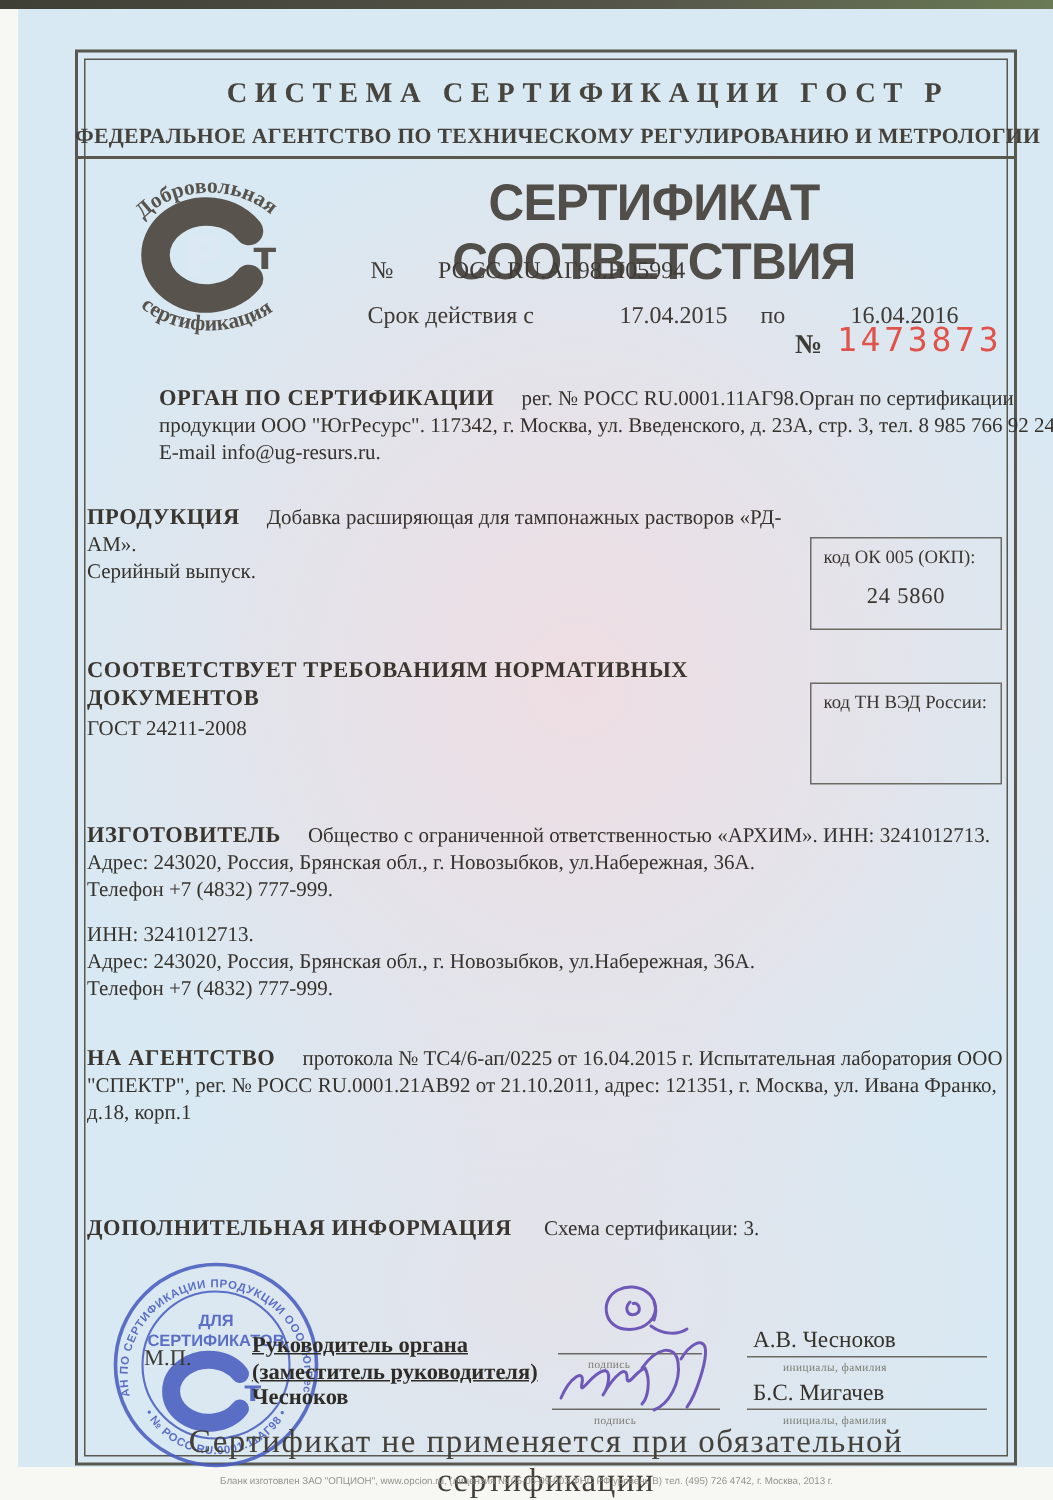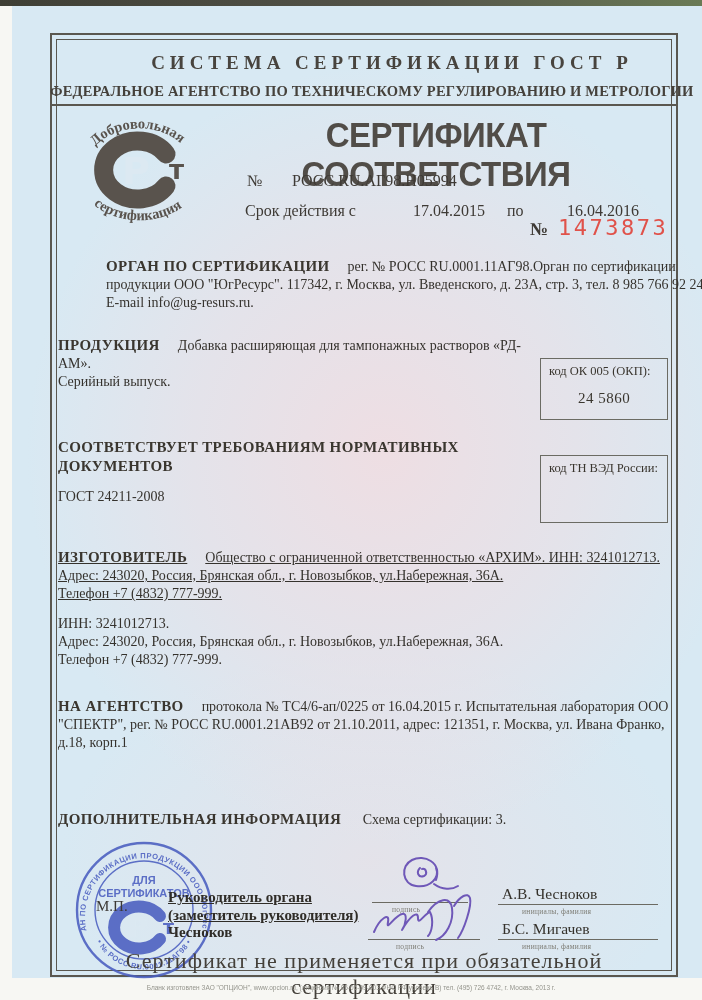--- a/index.html
+++ b/index.html
@@ -29,22 +29,22 @@
   .num-row .numval{position:absolute;left:45px;top:0;}
   .validity-row{left:245px;top:202px;width:430px;font-size:16px;color:#3e3a35;}
   .validity-row span{position:absolute;top:0;white-space:nowrap;}
   .blank-no{left:530px;top:219px;font-size:18px;color:#3e3a35;font-weight:bold;}
   .blank-num{left:558px;top:215px;font-family:"DejaVu Sans Mono",monospace;font-size:22px;letter-spacing:2.5px;color:#e0524a;}
   .sec{font-size:14px;line-height:1.28;color:#35322d;}
   .sec .lbl{font-weight:bold;font-size:15px;letter-spacing:.4px;margin-right:18px;color:#3a362f;}
   .sec-organ{left:58px;top:243px;width:616px;margin-left:48px;}
   .sec-product{left:58px;top:336px;width:482px;}
   .sec-conform{left:58px;top:438px;width:478px;}
-  .sec-conform .lbl{display:block;margin-bottom:12px;}
-  .sec-maker{left:58px;top:548px;width:612px;text-decoration:underline;}
+  .sec-conform .lbl{display:block;margin-bottom:2px;}
+  .sec-maker{left:58px;top:548px;width:612px;}
   .sec-issued{left:58px;top:615px;width:612px;}
   .sec-basis{left:58px;top:683px;width:614px;}
   .sec-add{left:58px;top:810px;width:612px;}
   .code-box{border:1.5px solid #6b6b63;color:#3a362f;}
   .code-box .cb-label{font-size:12.5px;padding:5px 0 0 8px;}
   .cb-okp{left:540px;top:358px;width:126px;height:60px;}
   .cb-okp .cb-value{font-size:15px;text-align:center;margin-top:11px;letter-spacing:.5px;}
   .cb-tnved{left:540px;top:455px;width:126px;height:66px;}
   .mp{left:96px;top:898px;font-size:15px;color:#3c3935;}
   .head-label{left:168px;top:888px;font-size:15px;font-weight:bold;color:#2f2c27;line-height:1.2;}

